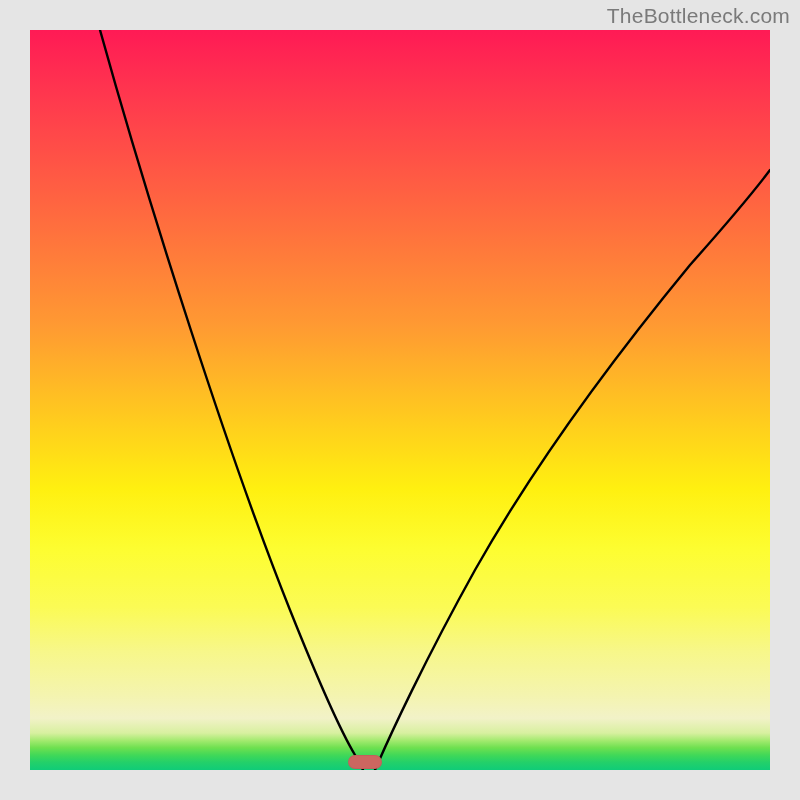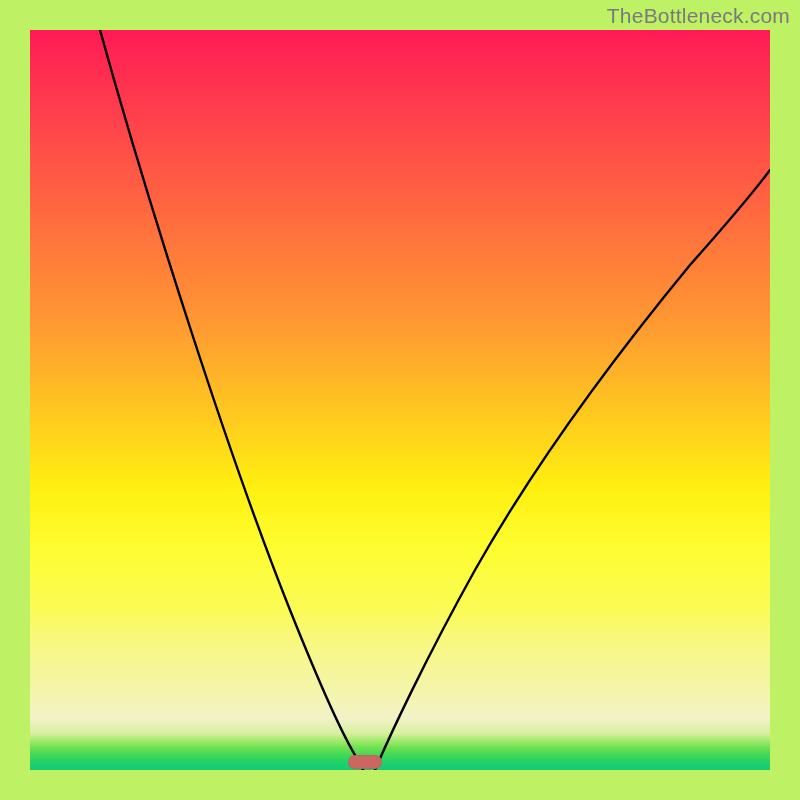--- a/index.html
+++ b/index.html
@@ -10,21 +10,21 @@
     overflow: hidden;
     background: #000;
     font-family: Arial, Helvetica, sans-serif;
   }
   .frame {
     position: absolute;
     left: 0;
     top: 0;
     width: 800px;
     height: 800px;
-    background: #bef264;
+    background: #e5e5e5;
   }
   .plot {
     position: absolute;
     left: 30px;
     top: 30px;
     width: 740px;
     height: 740px;
     
     background: linear-gradient(
       to bottom,

